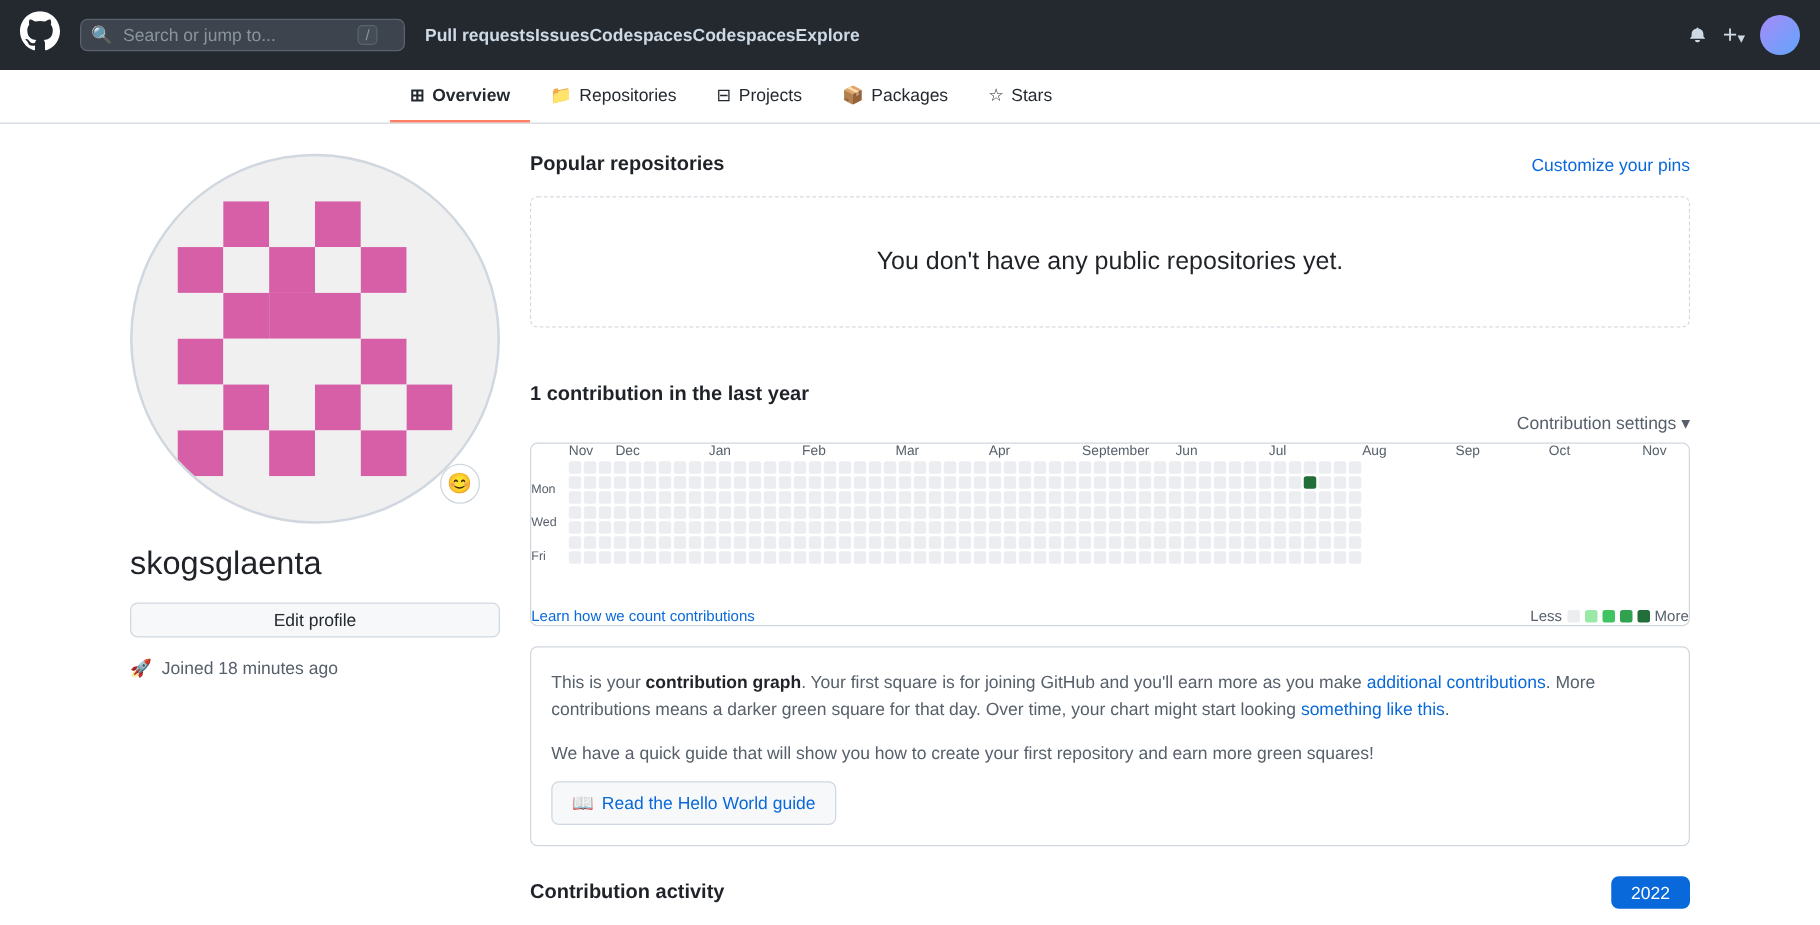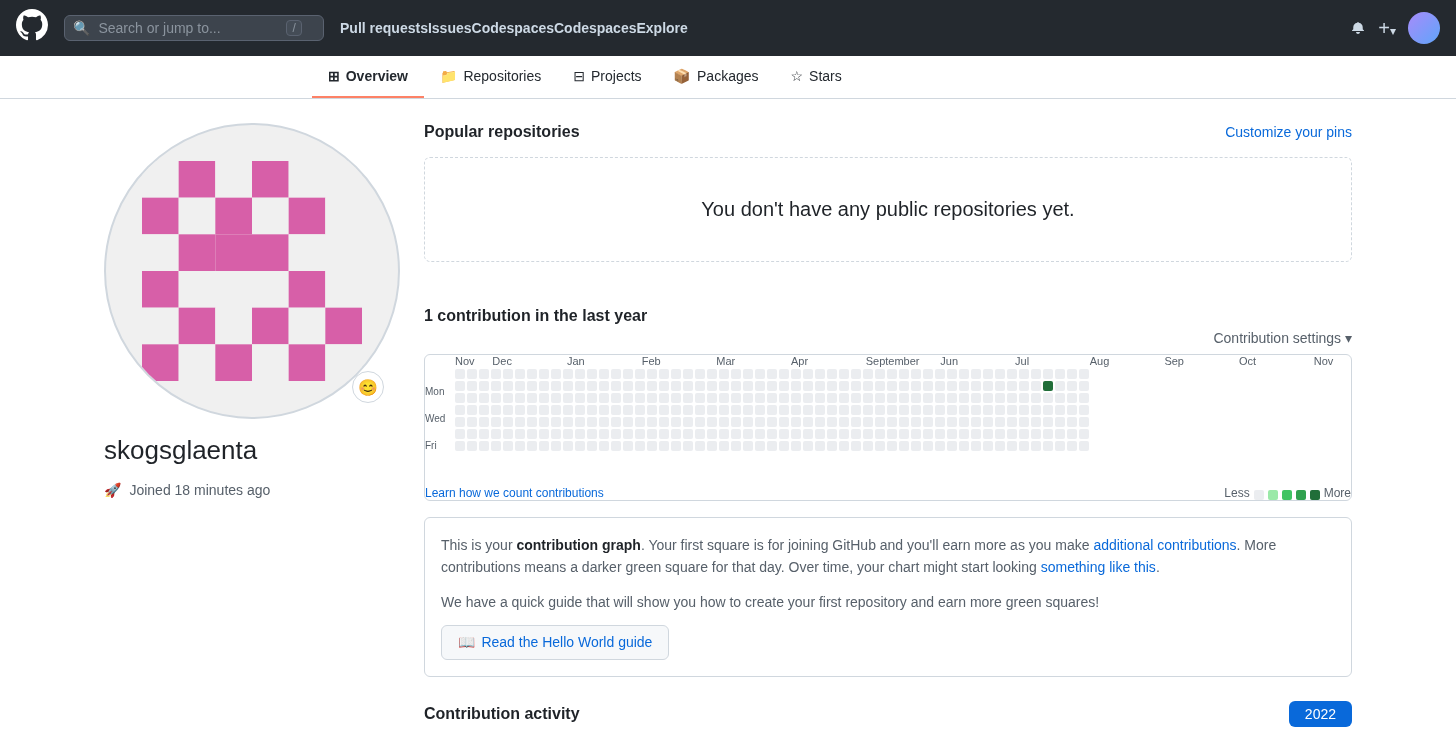--- a/index.html
+++ b/index.html
@@ -239,21 +239,21 @@
       display: flex;
       justify-content: space-between;
       align-items: center;
       margin-top: 20px;
       font-size: 12px;
       color: #57606a;
     }
     .learn-link { color: #0969da; text-decoration: none; cursor: pointer; }
     .graph-legend {
       display: flex;
-      align-items: flex-end;
+      align-items: center;
       gap: 4px;
     }
     .legend-cell {
       width: 10px;
       height: 10px;
       border-radius: 2px;
     }
 
     
     .contribution-info-box {
@@ -418,20 +418,21 @@
           <rect x="1" y="5" width="1" height="1" fill="#f0f0f0"></rect>
           <rect x="2" y="5" width="1" height="1" fill="#d75fa8"></rect>
           <rect x="3" y="5" width="1" height="1" fill="#f0f0f0"></rect>
           <rect x="4" y="5" width="1" height="1" fill="#d75fa8"></rect>
           <rect x="5" y="5" width="1" height="1" fill="#f0f0f0"></rect>
         </svg>
       </div>
       <div class="emoji-badge">😊</div>
     </div>
     <div class="username">skogsglaenta</div>
+    <button class="edit-profile-btn">Edit profile</button>
     <div class="sidebar-meta">
       <span>🚀</span>
       <span>Joined 18 minutes ago</span>
     </div>
   </aside>
 
   <main class="main-content">
 
     <div class="section-header">
       <span class="popular-repos-title">Popular repositories</span>

